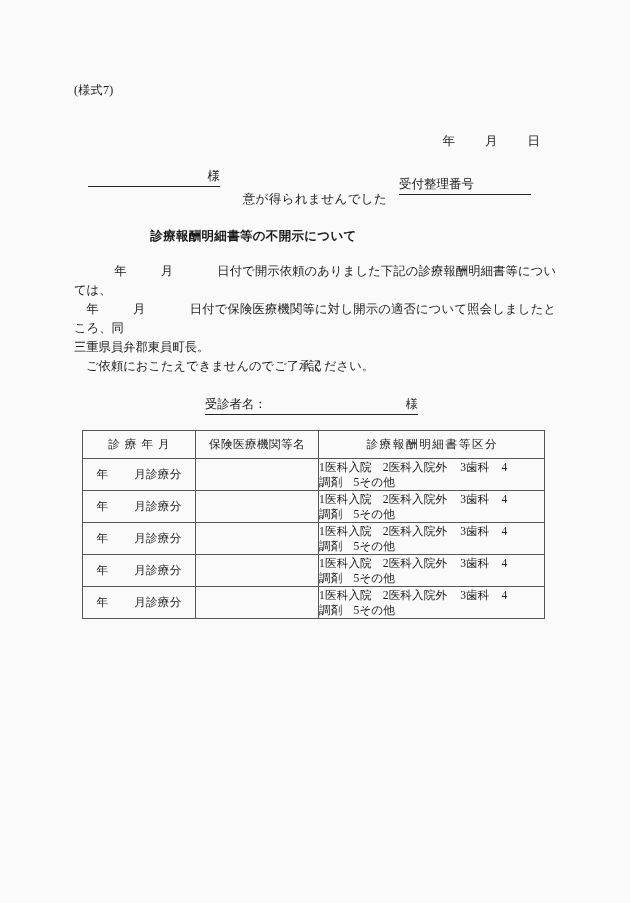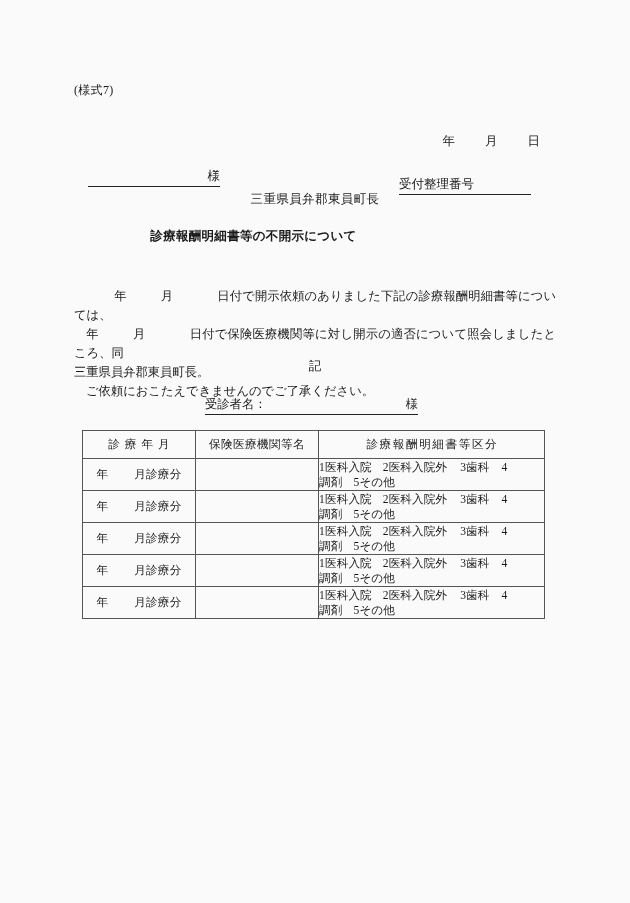--- a/index.html
+++ b/index.html
@@ -82,21 +82,20 @@
     letter-spacing: .3px;
   }
 
   
   .body-block {
     position: absolute;
     left: 74px; top: 262px;
     width: 482px;
     font-size: 12.3px;
     line-height: 19px;
-    margin-top: 25px;
   }
   .body-block p { margin: 0; text-align: justify; }
   .blank-inline { display: inline-block; }
   .bw-md { width: 34px; }
   .bw-lg { width: 44px; }
   .lead { display: inline-block; width: 40px; }
   .lead-sm { display: inline-block; width: 12px; }
 
   
   .ki-marker {
@@ -179,21 +178,21 @@
   <div class="receipt-row">
     <span>受付整理番号</span>
     <span class="blank"></span>
   </div>
 
   <div class="addressee">
     <span class="blank"></span>
     <span class="sama">様</span>
   </div>
 
-  <div class="issuer">三重県員弁郡東員町長</div>
+  <div class="issuer">意が得られませんでした</div>
 
   <div class="doc-title">診療報酬明細書等の不開示について</div>
 
   <div class="body-block">
     <p><span class="lead"></span><span>年</span><span class="blank-inline bw-md"></span><span>月</span><span class="blank-inline bw-lg"></span><span>日付で開示依頼のありました下記の診療報酬明細書等については、</span></p>
     <p><span class="lead-sm"></span><span>年</span><span class="blank-inline bw-md"></span><span>月</span><span class="blank-inline bw-lg"></span><span>日付で保険医療機関等に対し開示の適否について照会しましたところ、同</span></p>
     <p>三重県員弁郡東員町長。</p>
     <p><span class="lead-sm"></span><span>ご依頼におこたえできませんのでご了承ください。</span></p>
   </div>
 

